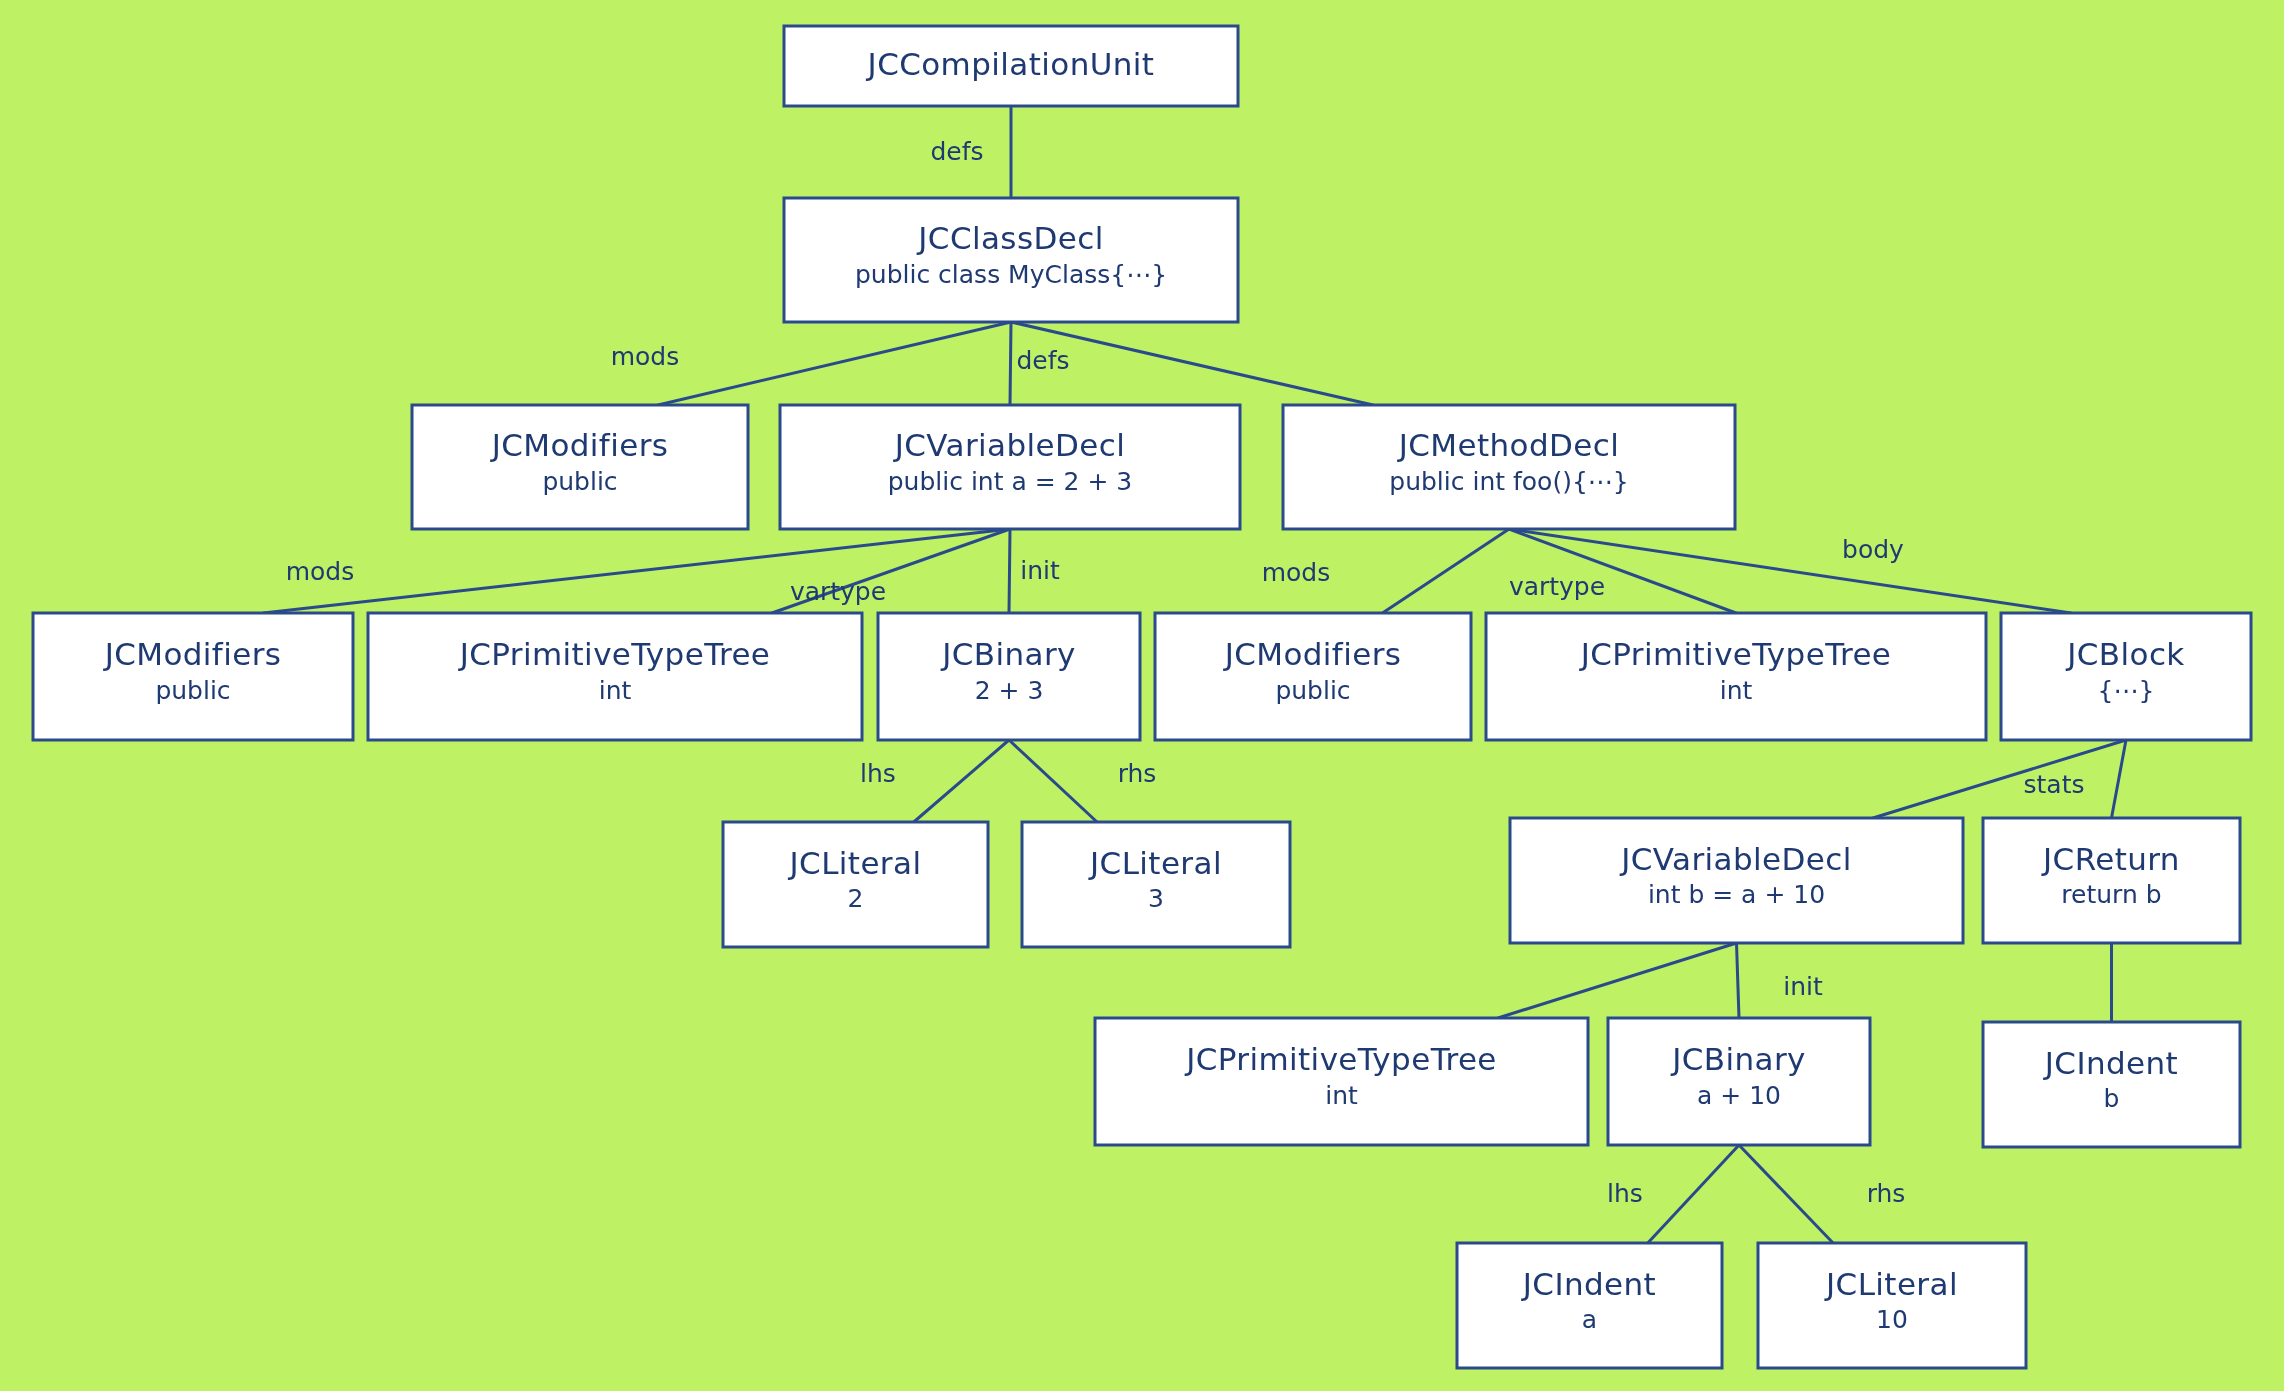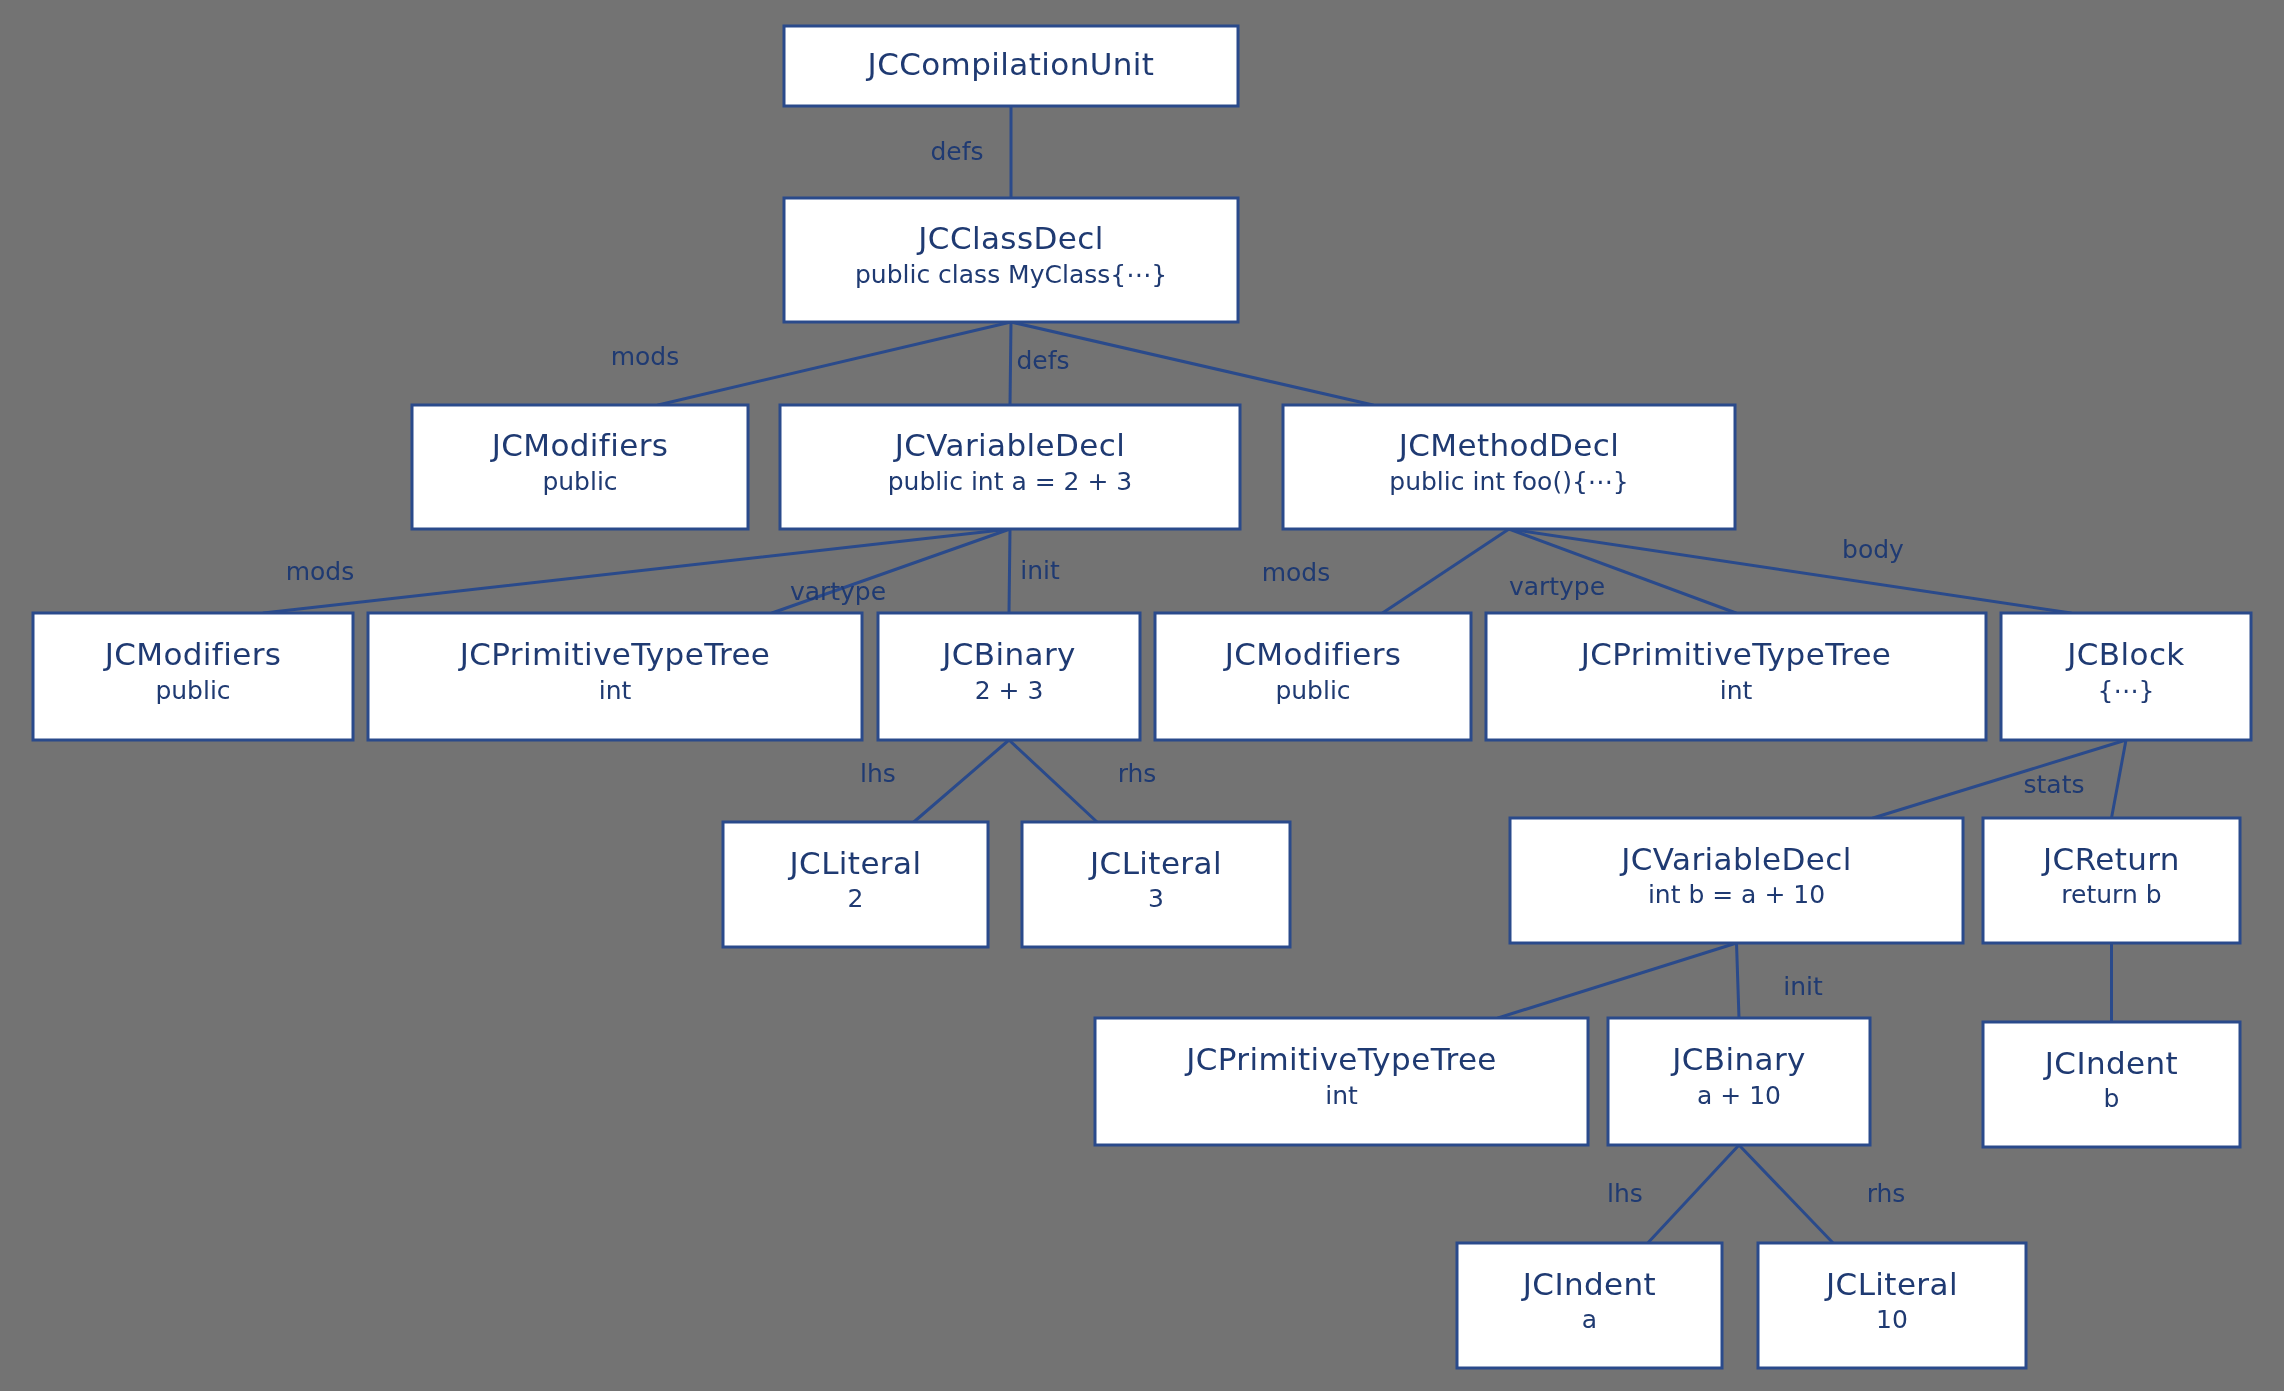--- a/index.html
+++ b/index.html
@@ -8,21 +8,21 @@
     padding: 0;
     background: #ffffff;
   }
   body {
     font-family: "DejaVu Sans", sans-serif;
   }
   #diagram-root {
     position: relative;
     width: 2284px;
     height: 1391px;
-    background: #737373;
+    background: #bef264;
     overflow: hidden;
   }
   svg.ast-svg {
     position: absolute;
     left: 0;
     top: 0;
     width: 2284px;
     height: 1391px;
     display: block;
   }

